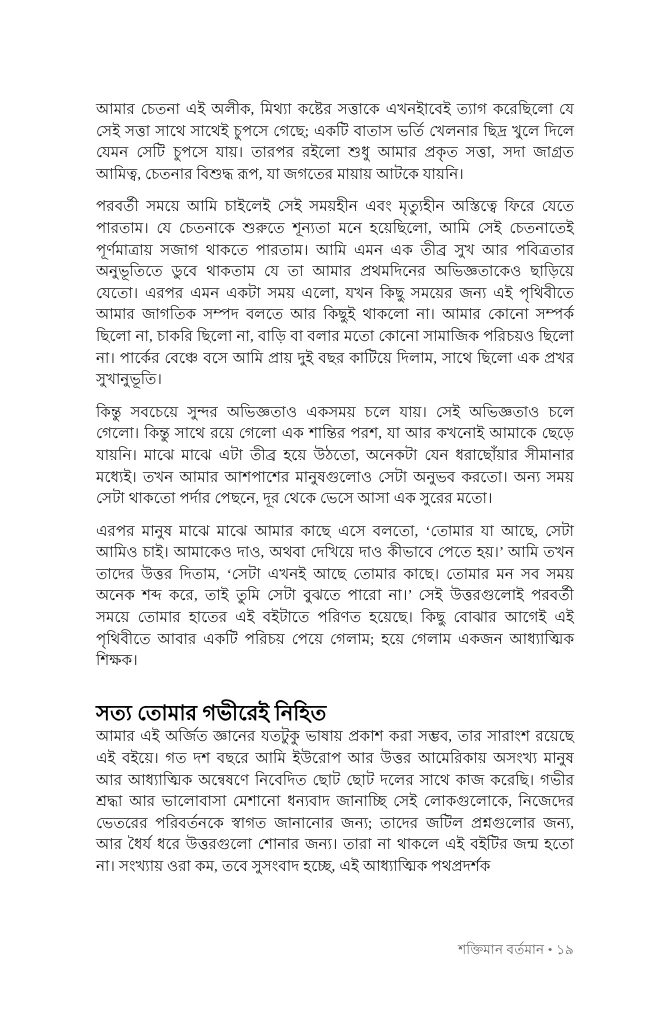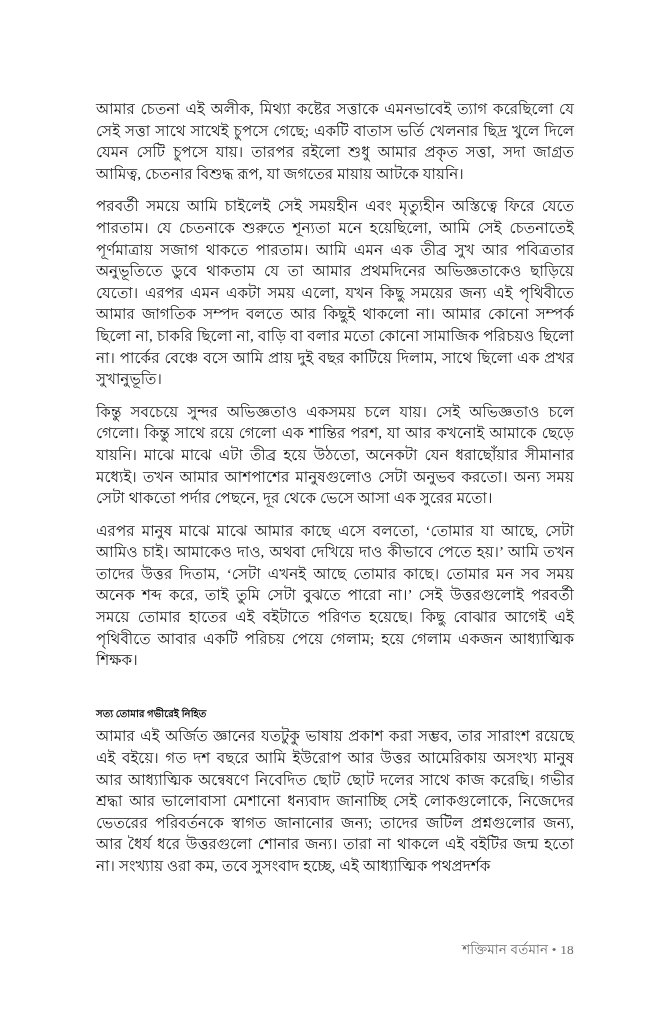--- a/index.html
+++ b/index.html
@@ -42,21 +42,21 @@
     color: #161616;
     letter-spacing: 0.05px;
     word-spacing: 0.2px;
   }
   p.body-para:last-child {
     margin-bottom: 12px;
   }
 
   h2.section-heading {
     margin: 31px 0 2px 0;
-    font-size: 10px;
+    font-size: 21px;
     line-height: 21.6px;
     font-weight: bold;
     text-align: left;
     color: #000000;
     letter-spacing: 0.1px;
   }
 
   .footer {
     position: absolute;
     left: 96px;
@@ -69,31 +69,31 @@
     letter-spacing: 0.2px;
   }
 </style>
 </head>
 <body>
 
 <div class="page">
 
   <div class="text-column">
 
-    <p class="body-para">আমার চেতনা এই অলীক, মিথ্যা কষ্টের সত্তাকে এমনভাবেই ত্যাগ করেছিলো যে সেই সত্তা সাথে সাথেই চুপসে গেছে; একটি বাতাস ভর্তি খেলনার ছিদ্র খুলে দিলে যেমন সেটি চুপসে যায়। তারপর রইলো শুধু আমার প্রকৃত সত্তা, সদা জাগ্রত আমিত্ব, চেতনার বিশুদ্ধ রূপ, যা জগতের মায়ায় আটকে যায়নি।</p>
+    <p class="body-para">আমার চেতনা এই অলীক, মিথ্যা কষ্টের সত্তাকে এখনইাবেই ত্যাগ করেছিলো যে সেই সত্তা সাথে সাথেই চুপসে গেছে; একটি বাতাস ভর্তি খেলনার ছিদ্র খুলে দিলে যেমন সেটি চুপসে যায়। তারপর রইলো শুধু আমার প্রকৃত সত্তা, সদা জাগ্রত আমিত্ব, চেতনার বিশুদ্ধ রূপ, যা জগতের মায়ায় আটকে যায়নি।</p>
 
     <p class="body-para">পরবর্তী সময়ে আমি চাইলেই সেই সময়হীন এবং মৃত্যুহীন অস্তিত্বে ফিরে যেতে পারতাম। যে চেতনাকে শুরুতে শূন্যতা মনে হয়েছিলো, আমি সেই চেতনাতেই পূর্ণমাত্রায় সজাগ থাকতে পারতাম। আমি এমন এক তীব্র সুখ আর পবিত্রতার অনুভূতিতে ডুবে থাকতাম যে তা আমার প্রথমদিনের অভিজ্ঞতাকেও ছাড়িয়ে যেতো। এরপর এমন একটা সময় এলো, যখন কিছু সময়ের জন্য এই পৃথিবীতে আমার জাগতিক সম্পদ বলতে আর কিছুই থাকলো না। আমার কোনো সম্পর্ক ছিলো না, চাকরি ছিলো না, বাড়ি বা বলার মতো কোনো সামাজিক পরিচয়ও ছিলো না। পার্কের বেঞ্চে বসে আমি প্রায় দুই বছর কাটিয়ে দিলাম, সাথে ছিলো এক প্রখর সুখানুভূতি।</p>
 
     <p class="body-para">কিন্তু সবচেয়ে সুন্দর অভিজ্ঞতাও একসময় চলে যায়। সেই অভিজ্ঞতাও চলে গেলো। কিন্তু সাথে রয়ে গেলো এক শান্তির পরশ, যা আর কখনোই আমাকে ছেড়ে যায়নি। মাঝে মাঝে এটা তীব্র হয়ে উঠতো, অনেকটা যেন ধরাছোঁয়ার সীমানার মধ্যেই। তখন আমার আশপাশের মানুষগুলোও সেটা অনুভব করতো। অন্য সময় সেটা থাকতো পর্দার পেছনে, দূর থেকে ভেসে আসা এক সুরের মতো।</p>
 
     <p class="body-para">এরপর মানুষ মাঝে মাঝে আমার কাছে এসে বলতো, ‘তোমার যা আছে, সেটা আমিও চাই। আমাকেও দাও, অথবা দেখিয়ে দাও কীভাবে পেতে হয়।’ আমি তখন তাদের উত্তর দিতাম, ‘সেটা এখনই আছে তোমার কাছে। তোমার মন সব সময় অনেক শব্দ করে, তাই তুমি সেটা বুঝতে পারো না।’ সেই উত্তরগুলোই পরবর্তী সময়ে তোমার হাতের এই বইটাতে পরিণত হয়েছে। কিছু বোঝার আগেই এই পৃথিবীতে আবার একটি পরিচয় পেয়ে গেলাম; হয়ে গেলাম একজন আধ্যাত্মিক শিক্ষক।</p>
 
     <h2 class="section-heading">সত্য তোমার গভীরেই নিহিত</h2>
 
     <p class="body-para">আমার এই অর্জিত জ্ঞানের যতটুকু ভাষায় প্রকাশ করা সম্ভব, তার সারাংশ রয়েছে এই বইয়ে। গত দশ বছরে আমি ইউরোপ আর উত্তর আমেরিকায় অসংখ্য মানুষ আর আধ্যাত্মিক অন্বেষণে নিবেদিত ছোট ছোট দলের সাথে কাজ করেছি। গভীর শ্রদ্ধা আর ভালোবাসা মেশানো ধন্যবাদ জানাচ্ছি সেই লোকগুলোকে, নিজেদের ভেতরের পরিবর্তনকে স্বাগত জানানোর জন্য; তাদের জটিল প্রশ্নগুলোর জন্য, আর ধৈর্য ধরে উত্তরগুলো শোনার জন্য। তারা না থাকলে এই বইটির জন্ম হতো না। সংখ্যায় ওরা কম, তবে সুসংবাদ হচ্ছে, এই আধ্যাত্মিক পথপ্রদর্শক</p>
 
   </div>
 
   <div class="footer">
-    <span>শক্তিমান বর্তমান • 18</span>
+    <span>শক্তিমান বর্তমান • ১৯</span>
   </div>
 
 </div>
 
 </body></html>

